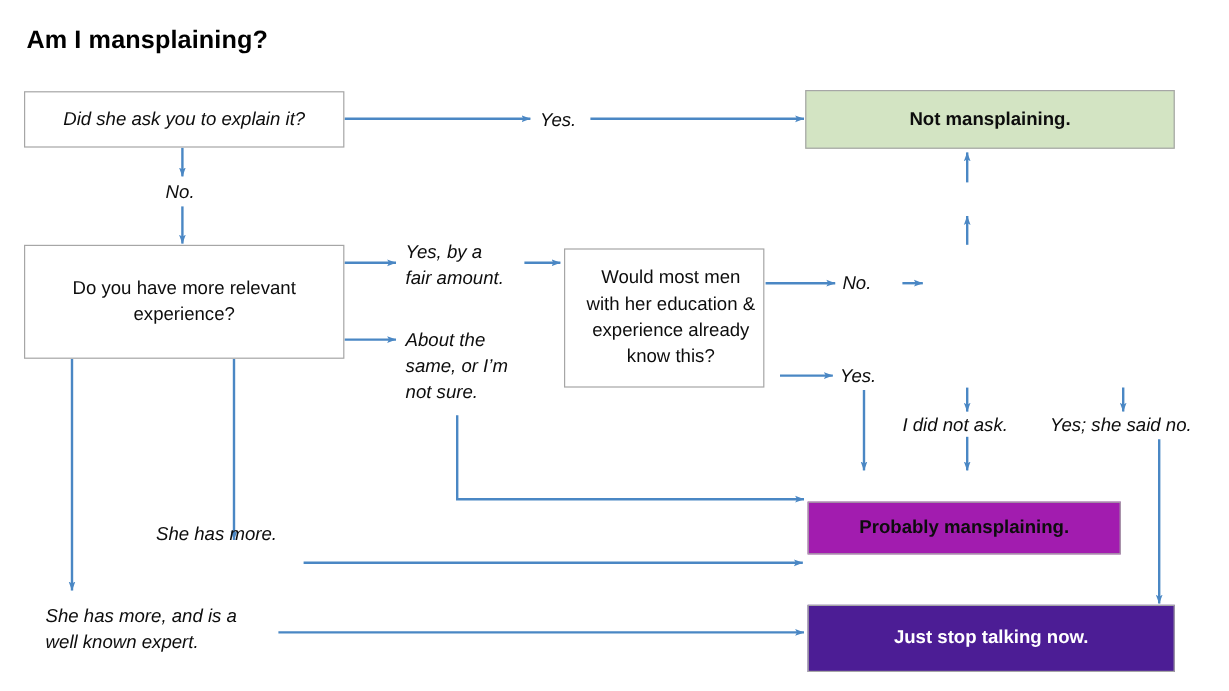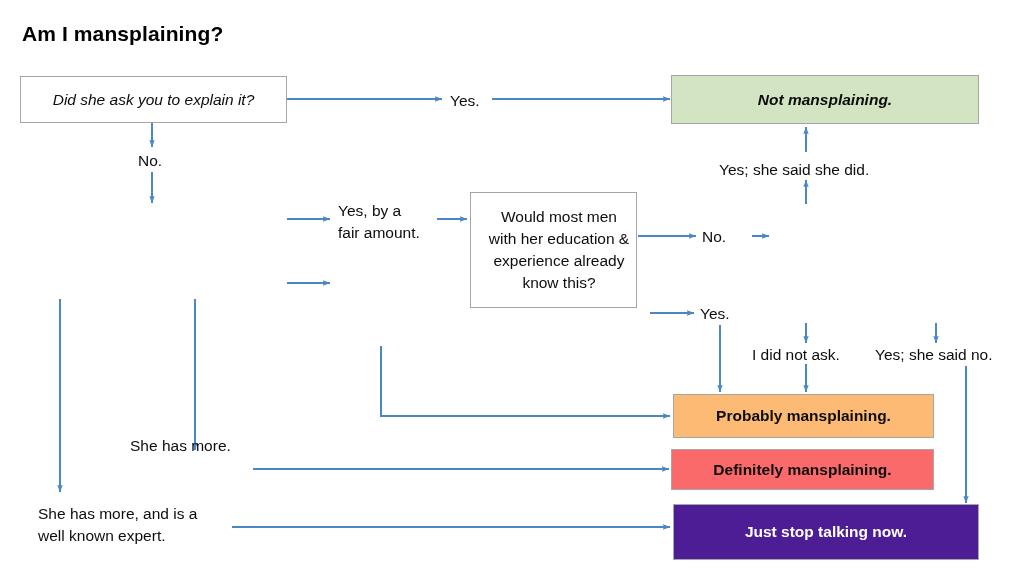--- a/index.html
+++ b/index.html
@@ -46,30 +46,31 @@
     font-size: 15.5px;
     color: #0d0d0d;
     line-height: 1.42;
     padding: 2px 6px;
   }
   .node.term {
     font-weight: bold;
     font-size: 15.5px;
   }
   .node.green  { background: #d3e4c3; border-color: #a6a6a6; }
-  .node.yellow { background: #fdba74; border-color: #a6a6a6; }
+  .node.yellow { background: #a21caf; border-color: #a6a6a6; margin-top: 24px; }
   .node.pink   { background: #fb6a6a; border-color: #a6a6a6; }
   .node.red    { background: #4c1d95; border-color: #a6a6a6; color: #ffffff; }
   .edge-label {
     position: absolute;
     font-size: 15.5px;
     color: #0d0d0d;
     line-height: 1.42;
     white-space: pre-line;
     text-align: left;
+    font-style: italic;
   }
 </style>
 </head>
 <body>
 
 <div id="canvas">
 
   <div class="title">Am I mansplaining?</div>
 
   <svg id="edges" viewBox="0 0 1024 576" xmlns="http://www.w3.org/2000/svg">
@@ -121,45 +122,47 @@
       <path d="M195,299 L195,450"></path>
 
       <path d="M253,469 L669,469"></path>
 
       <path d="M232,527 L670,527"></path>
     </g>
   </svg>
 
   <div class="node" style="left:20px; top:76px; width:267px; height:47px;font-style:italic;">Did she ask you to explain it?</div>
 
+  <div class="node" style="left:20px; top:204px; width:267px; height:95px; padding:0 28px;">Do you have more relevant experience?</div>
 
-  <div class="node" style="left:470px; top:192px; width:167px; height:116px;padding-left:17px;">Would most men with her education &amp; experience already know this?</div>
+  <div class="node" style="left:470px; top:207px; width:167px; height:116px;padding-left:17px;">Would most men with her education &amp; experience already know this?</div>
 
 
-  <div class="node term green" style="left:671px; top:75px; width:308px; height:49px;font-style:italic;">Not mansplaining.</div>
+  <div class="node term green" style="left:671px; top:75px; width:308px; height:49px;">Not mansplaining.</div>
 
   <div class="node term yellow" style="left:673px; top:394px; width:261px; height:44px;">Probably mansplaining.</div>
 
-  <div class="node term pink" style="left:671px; top:449px; width:263px; height:41px;">Definitely mansplaining.</div>
 
   <div class="node term red" style="left:673px; top:504px; width:306px; height:56px;">Just stop talking now.</div>
 
   <div class="edge-label" style="left:450px; top:90px;">Yes.</div>
 
   <div class="edge-label" style="left:138px; top:150px;">No.</div>
 
   <div class="edge-label" style="left:338px; top:200px;">Yes, by a
 fair amount.</div>
 
+  <div class="edge-label" style="left:338px; top:273px;">About the
+same, or I’m
+not sure.</div>
 
   <div class="edge-label" style="left:702px; top:226px;">No.</div>
 
   <div class="edge-label" style="left:700px; top:303px;">Yes.</div>
 
-  <div class="edge-label" style="left:719px; top:159px;">Yes; she said she did.</div>
 
   <div class="edge-label" style="left:752px; top:344px;text-align:right;">I did not ask.</div>
 
   <div class="edge-label" style="left:875px; top:344px;">Yes; she said no.</div>
 
   <div class="edge-label" style="left:130px; top:435px;">She has more.</div>
 
   <div class="edge-label" style="left:38px; top:503px;">She has more, and is a
 well known expert.</div>
 

